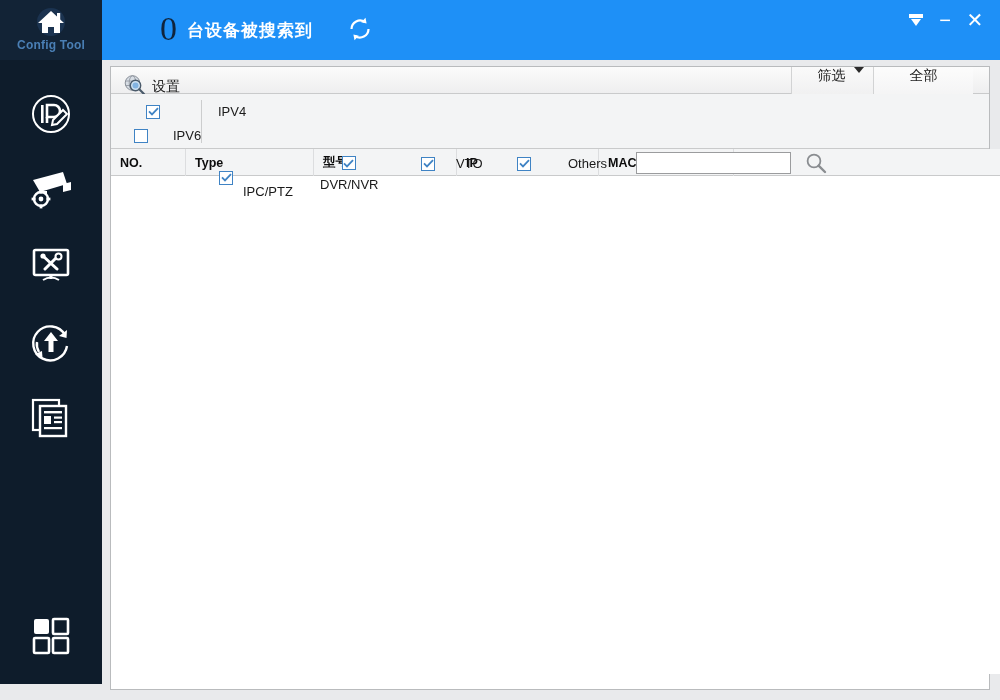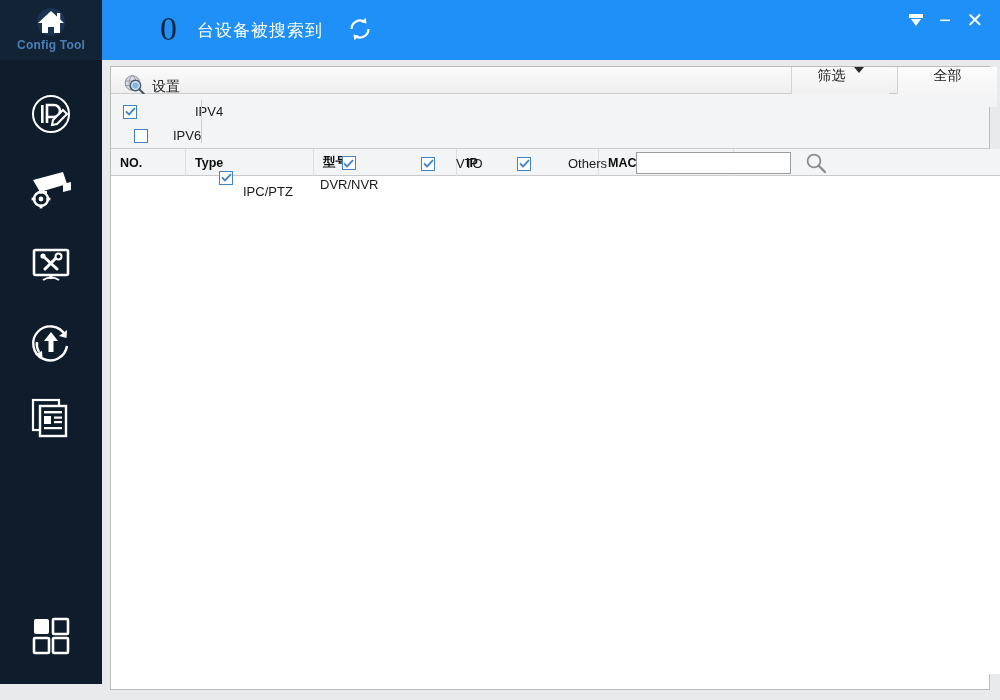--- a/index.html
+++ b/index.html
@@ -34,22 +34,22 @@
   
   #titlebar {
     position: absolute; left: 102px; top: 0; width: 898px; height: 60px;
     background: #1e90f7;
   }
   #count {
     position: absolute; left: 58px; top: 10px;
     font-size: 34px; color: #10243b; font-family: "Liberation Serif", serif;
   }
   #count-label {
-    position: absolute; left: 95px; top: 19px;
-    font-size: 17px; color: #ffffff; letter-spacing: 1px;
+    position: absolute; left: 85px; top: 19px;
+    font-size: 17px; color: #ffffff; letter-spacing: 1px; font-weight: bold;
   }
   #refresh-btn { position: absolute; left: 243px; top: 14px; cursor: pointer; }
   .wbtn {
     position: absolute; top: 8px; width: 26px; height: 24px;
     display: flex; align-items: center; justify-content: center;
     color: #ffffff; cursor: pointer;
   }
   #btn-extra { left: 801px; }
   #btn-min   { left: 830px; font-size: 20px; line-height: 8px; }
   #btn-close { left: 860px; font-size: 20px; }
@@ -72,42 +72,42 @@
   }
   #settings-label { font-size: 14px; color: #1a1a1a; }
   .tool-tab {
     position: absolute; top: 0; height: 40px;
     display: flex; align-items: flex-start; justify-content: center; gap: 8px;
     font-size: 14px; color: #1a1a1a; cursor: pointer;
     background: linear-gradient(#fafafa, #ececed);
     border-left: 1px solid #d2d3d4;
   }
   #filter-tab { left: 680px; width: 98px; }
-  #all-tab    { left: 786px; width: 100px; background: linear-gradient(#fcfcfc, #f1f1f2); }
+  #all-tab    { left: 762px; width: 100px; background: linear-gradient(#fcfcfc, #f1f1f2); }
   .caret {
     width: 0; height: 0; border-left: 5px solid transparent;
     border-right: 5px solid transparent; border-top: 6px solid #2b2b2b;
   }
 
   
   #filterrow {
     position: relative; height: 55px; width: 878px;
     background: #f3f4f5; border-bottom: 1px solid #c9cacb;
   }
   .cbx {
     width: 14px; height: 14px; border: 1px solid #3f83c4; background: #ffffff;
     display: inline-flex; align-items: center; justify-content: center;
     flex: 0 0 auto; cursor: pointer;
   }
   .cbx svg { display: block; }
   .cb-item {
     position: absolute; display: flex; align-items: center; gap: 7px;
     font-size: 13px; color: #1a1a1a; cursor: pointer;
   }
-  #ipv4 { left: 12px; top: 10px; gap: 40px; }
+  #ipv4 { left: 35px; top: 10px; gap: 40px; }
   #ipv6 { left: 23px; top: 34px; justify-content: center; }
   #ipv4 .lbl, #ipv6 .lbl { margin-left: 18px; }
   #divider {
     position: absolute; left: 90px; top: 6px; width: 1px; height: 43px; background: #cccdce;
   }
   #c-ipc   { left: 108px; top: 62px; }
   #c-dvr   { left: 208px; top: 62px; flex-direction: column; }
   #c-vto   { left: 310px; top: 62px; }
   #c-other { left: 406px; top: 62px; }
   #c-ipc .lbl { margin-left: 3px; margin-top: 28px; }

